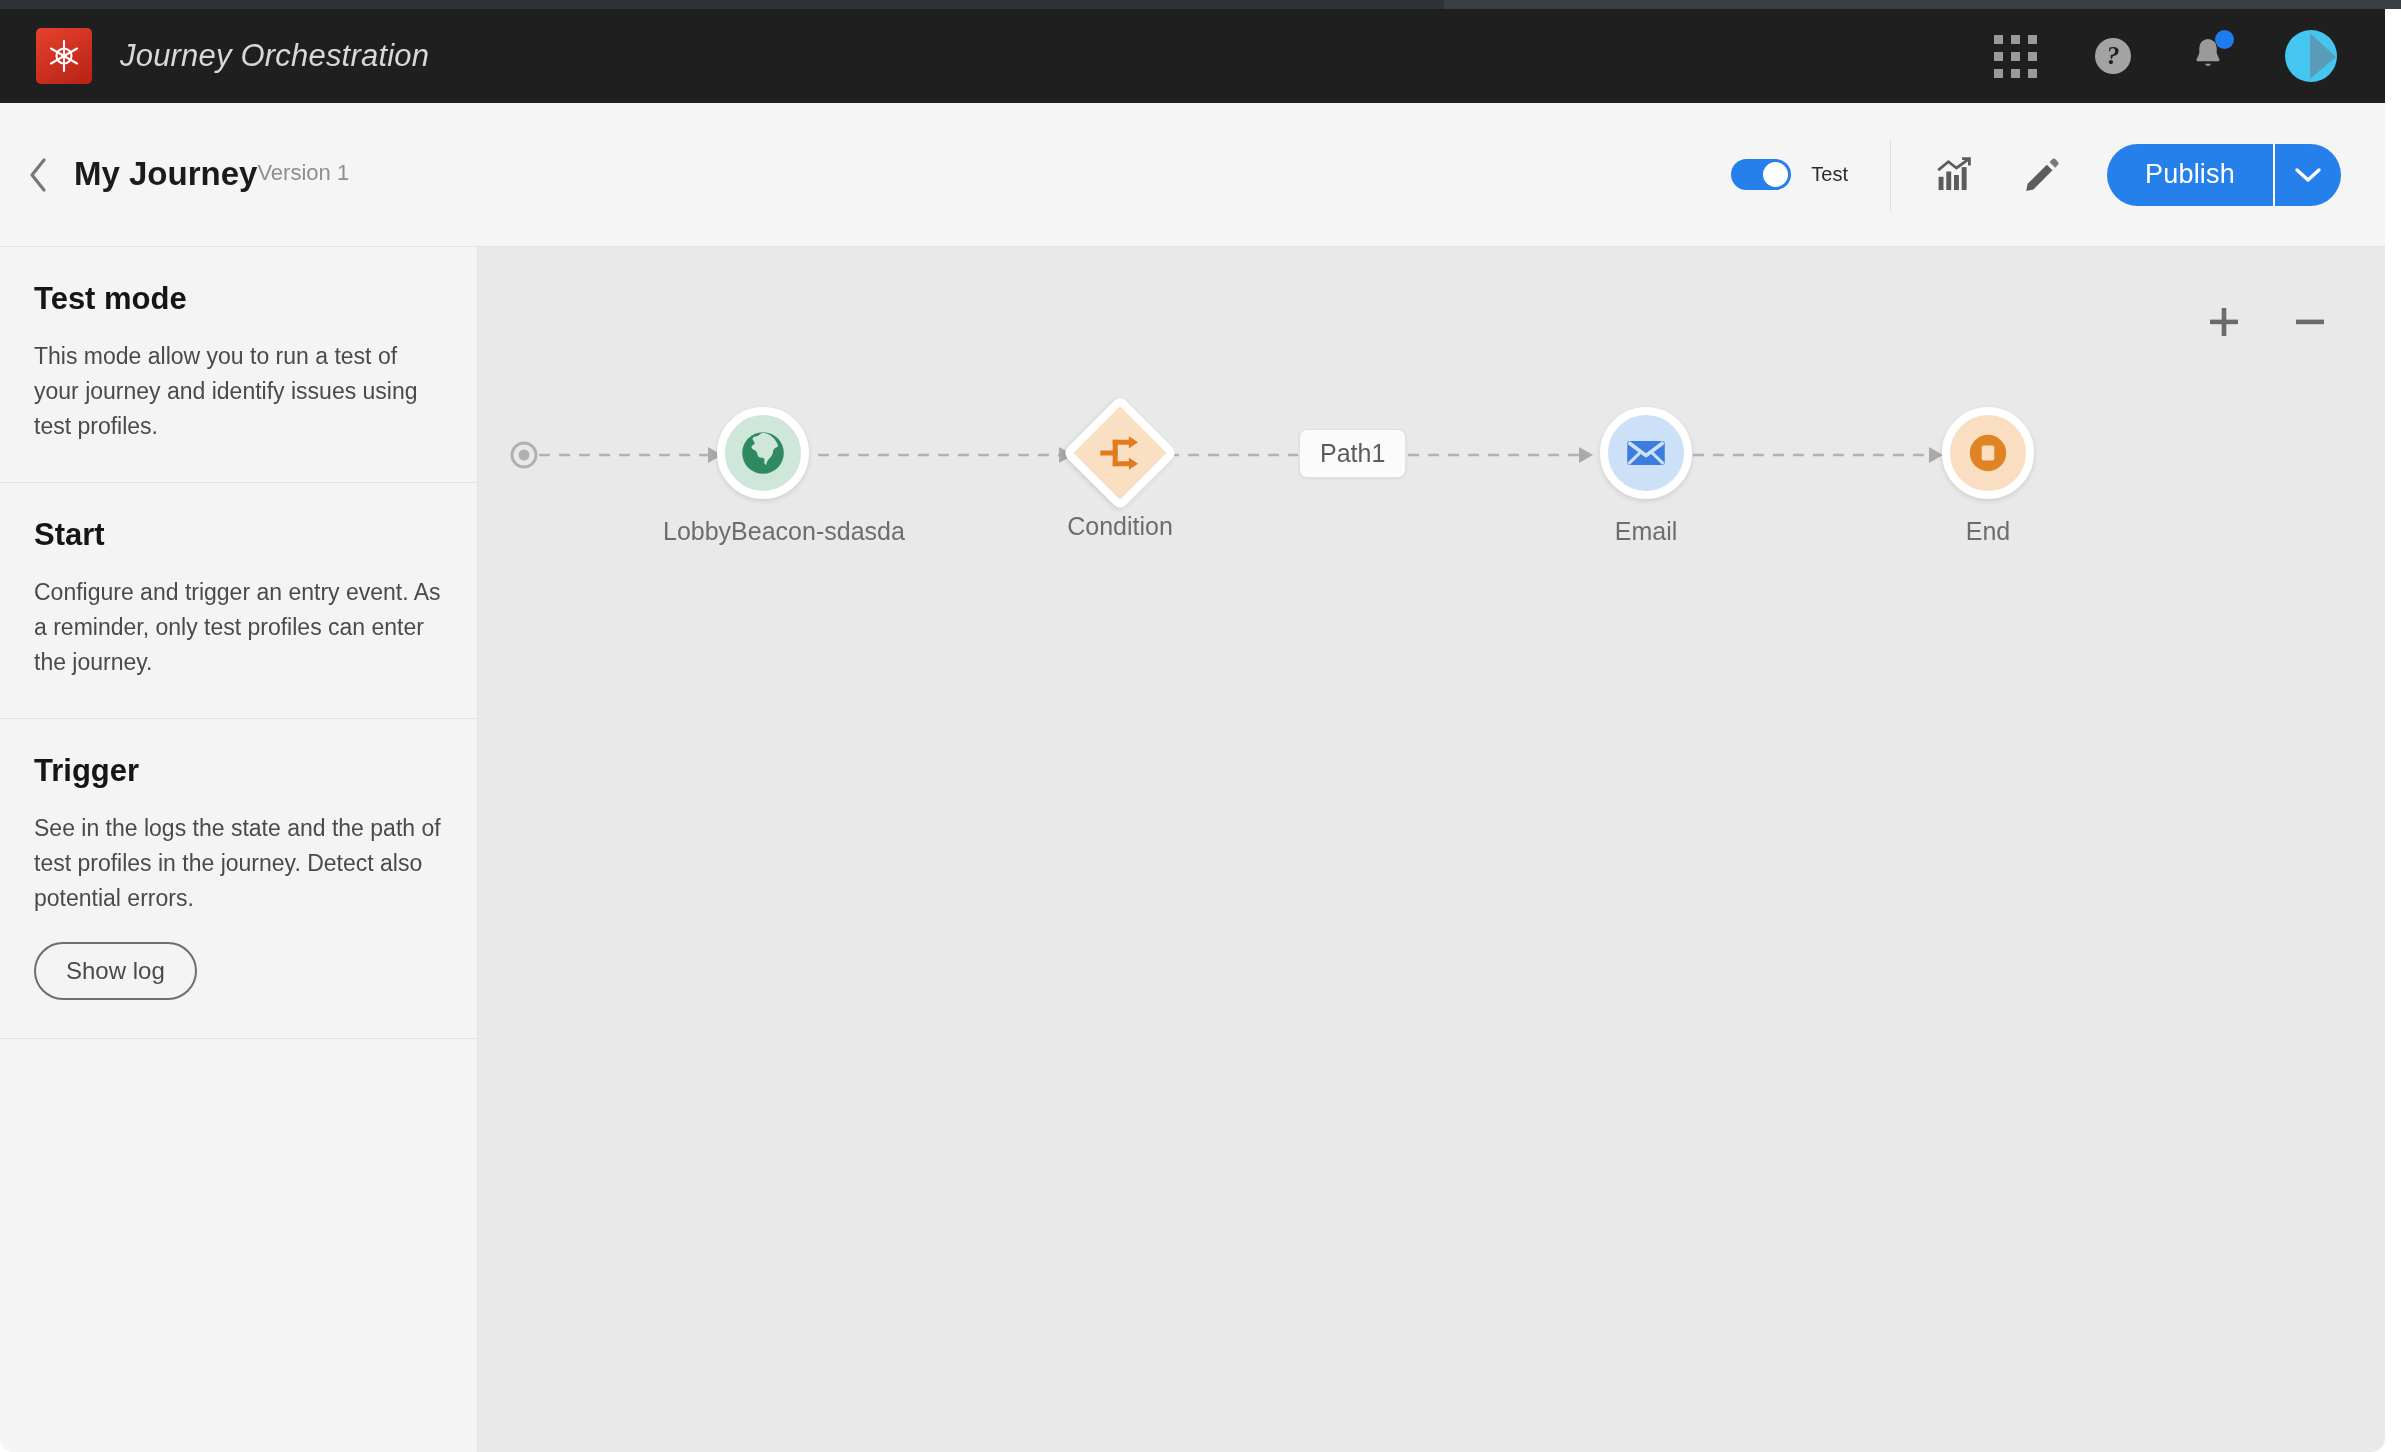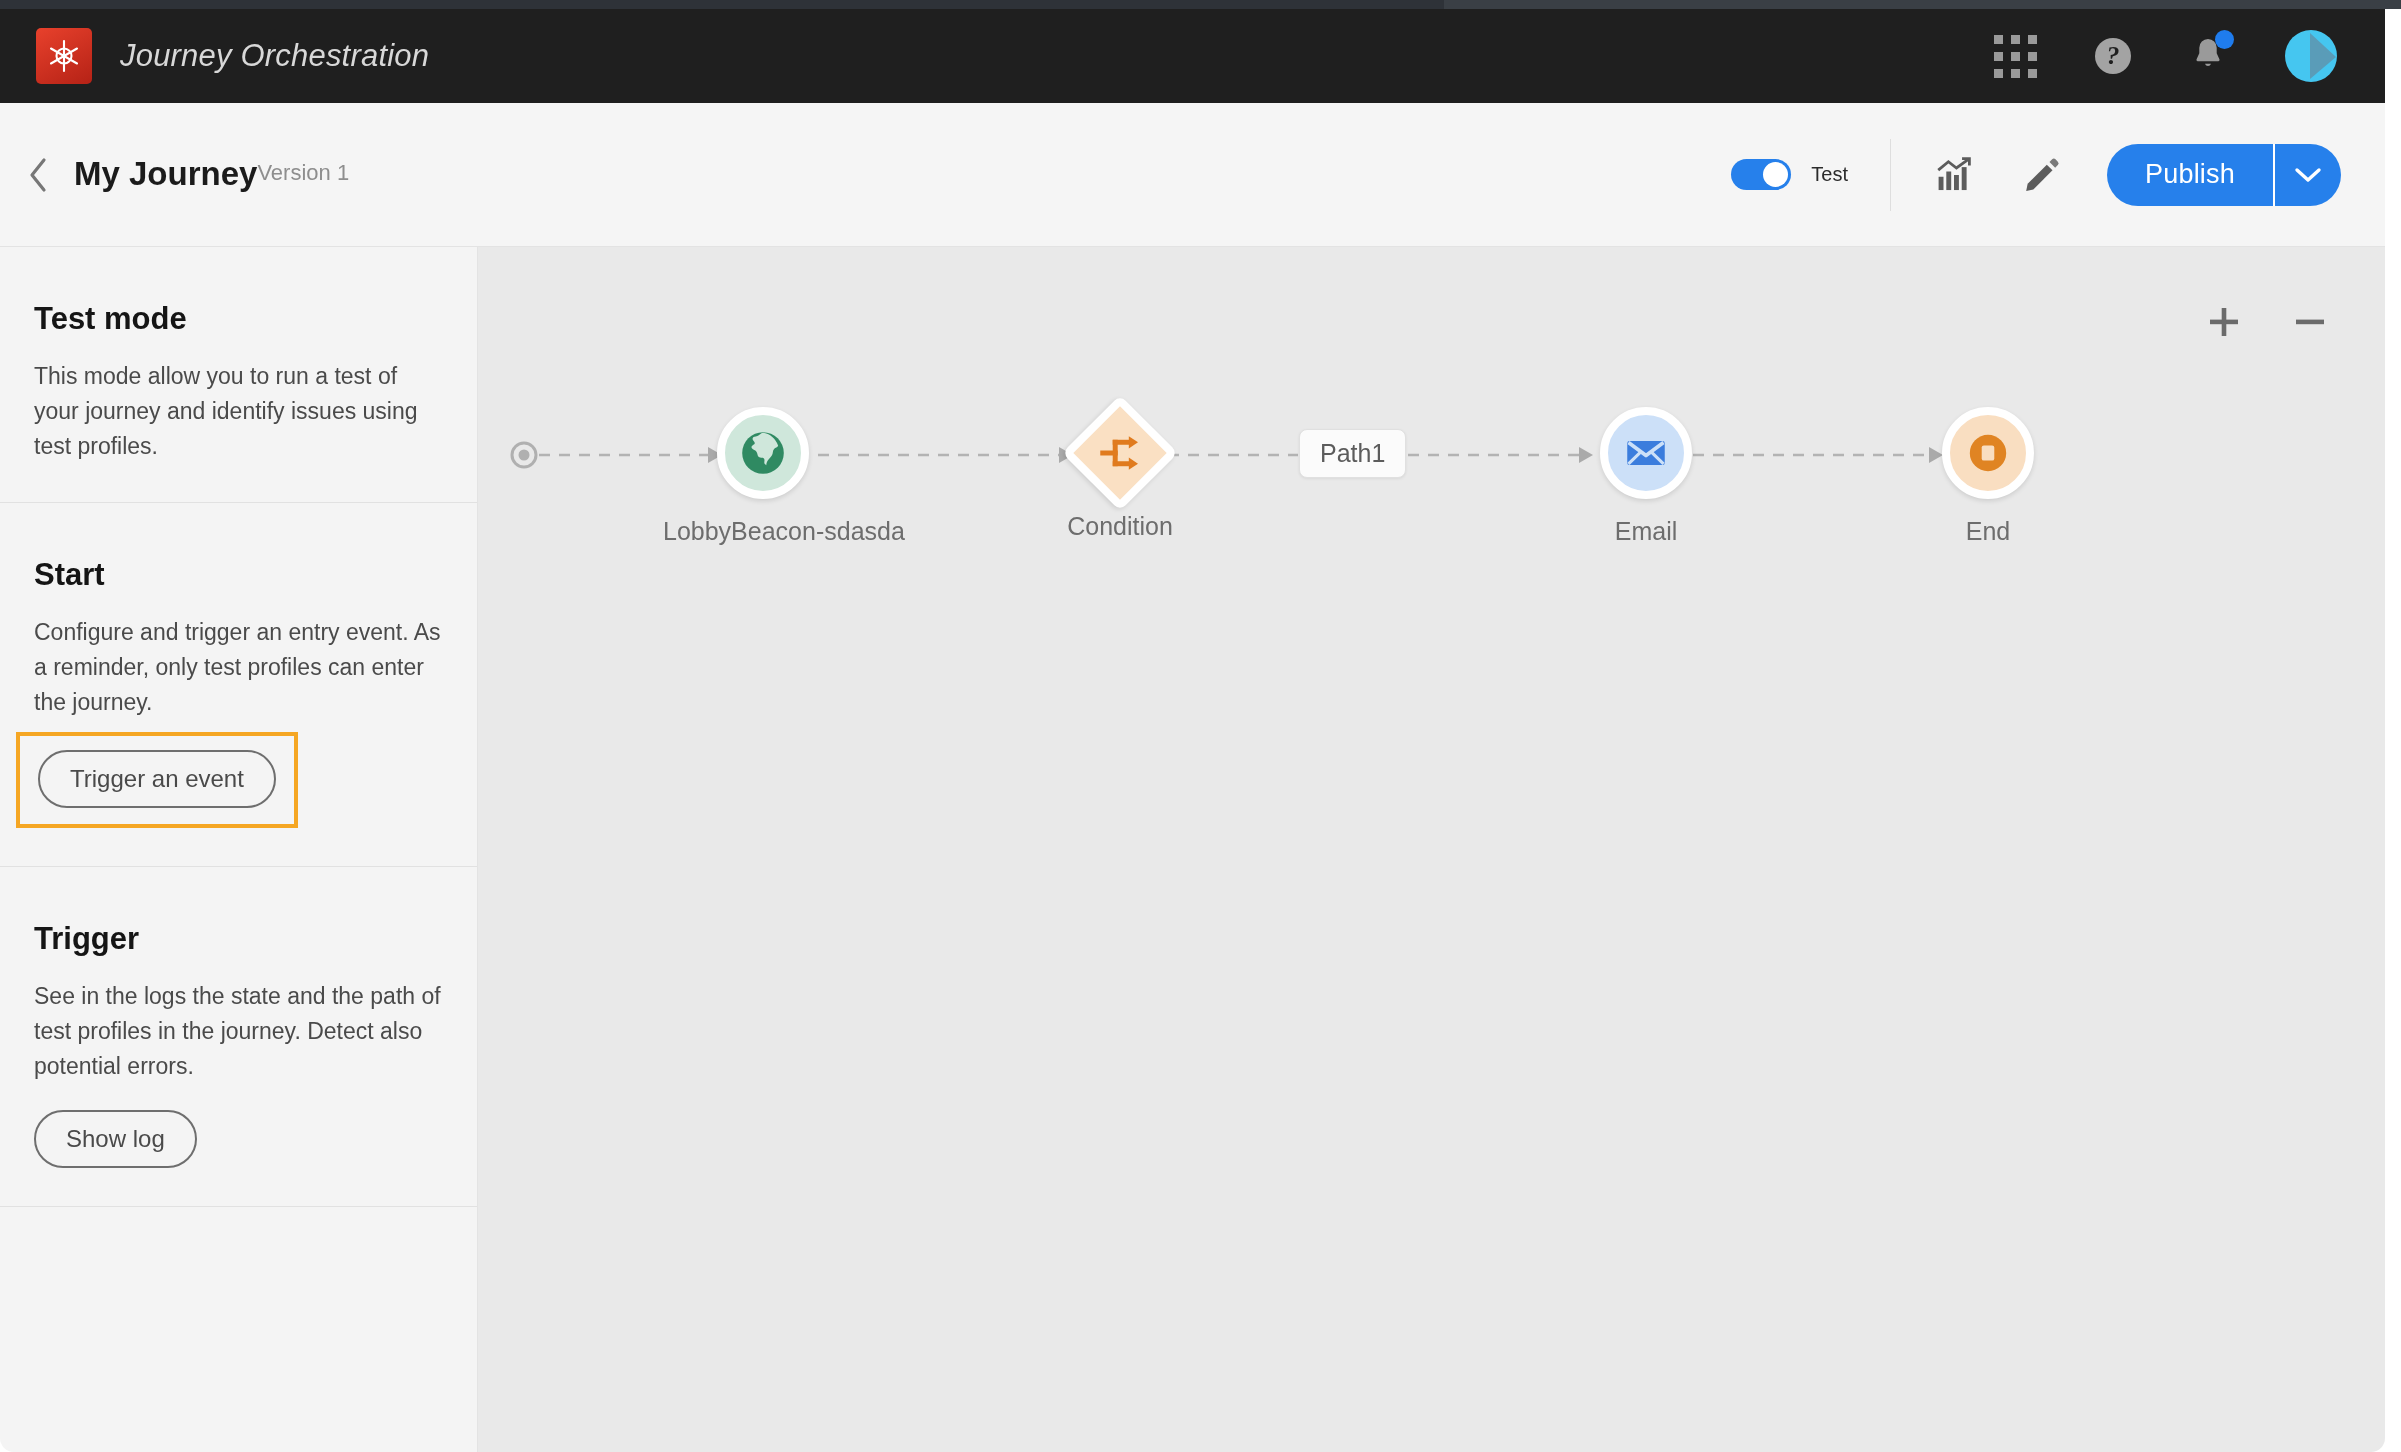--- a/index.html
+++ b/index.html
@@ -174,21 +174,20 @@
     border-right: 1px solid #e3e3e3;
   }
   .panel {
     padding: 34px 34px 38px 34px;
     border-bottom: 1px solid #e1e1e1;
   }
   .panel:last-child { border-bottom: 1px solid #e1e1e1; }
   .panel h2 {
     font-size: 31px; color: #151515; font-weight: bold;
     margin-bottom: 22px;
-    margin-top: 20px;
   }
   .panel p {
     font-size: 23px; color: #4a4a4a; line-height: 1.52;
   }
   .pill-btn {
     margin-top: 26px;
     background: transparent;
     border: 2px solid #6e6e6e;
     border-radius: 32px;
     height: 58px; padding: 0 30px;
@@ -382,23 +381,20 @@
       <div class="sidebar">
 
         <div class="panel">
           <h2>Test mode</h2>
           <p>This mode allow you to run a test of your journey and identify issues using test profiles.</p>
         </div>
 
         <div class="panel">
           <h2>Start</h2>
           <p>Configure and trigger an entry event. As a reminder, only test profiles can enter the journey.</p>
-          <div class="highlight-box">
-            <button class="pill-btn">Trigger an event</button>
-          </div>
         </div>
 
         <div class="panel">
           <h2>Trigger</h2>
           <p>See in the logs the state and the path of test profiles in the journey. Detect also potential errors.</p>
           <button class="pill-btn">Show log</button>
         </div>
 
       </div>
 

